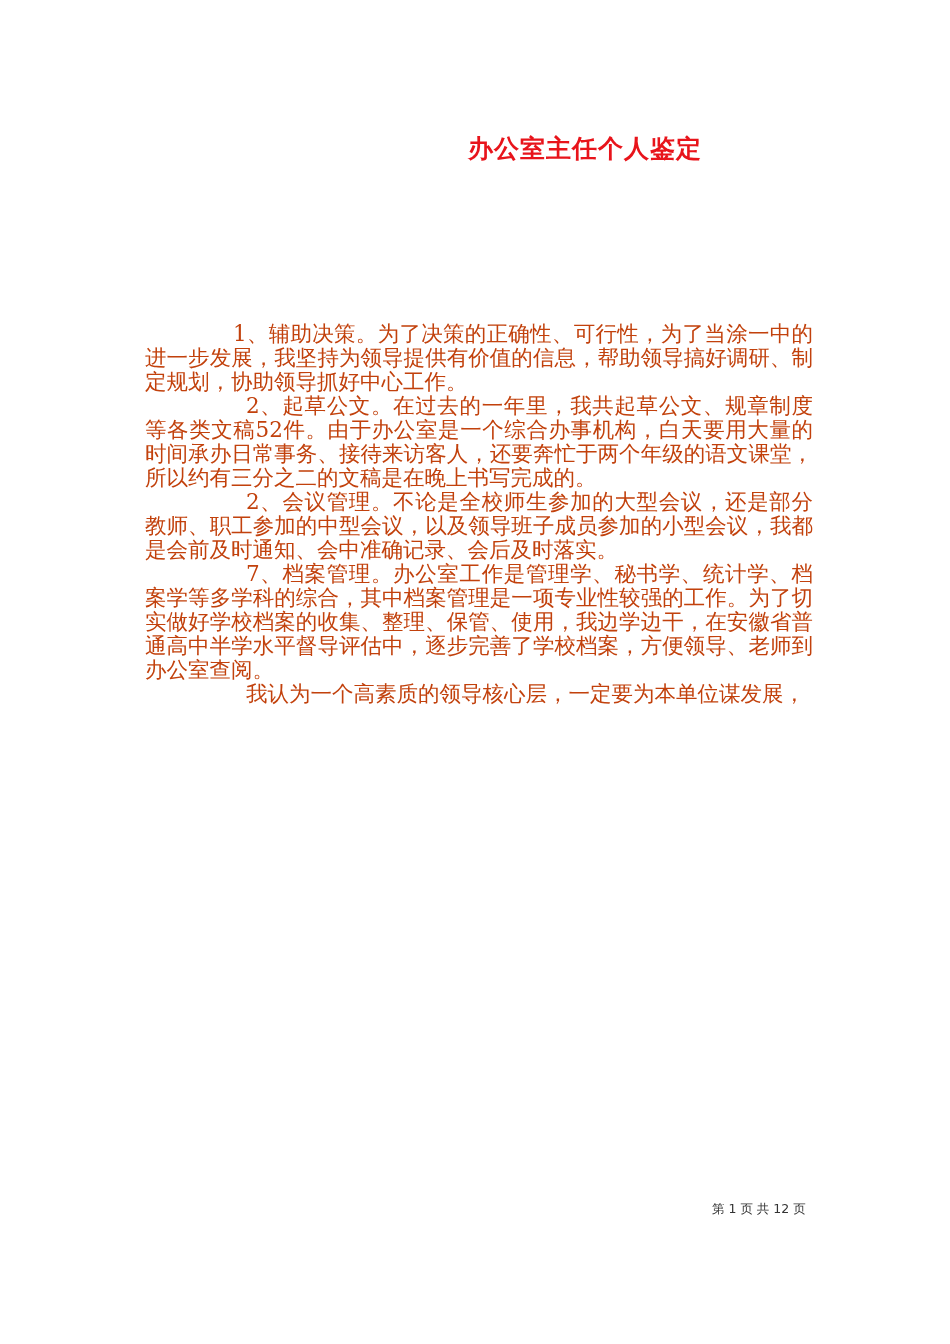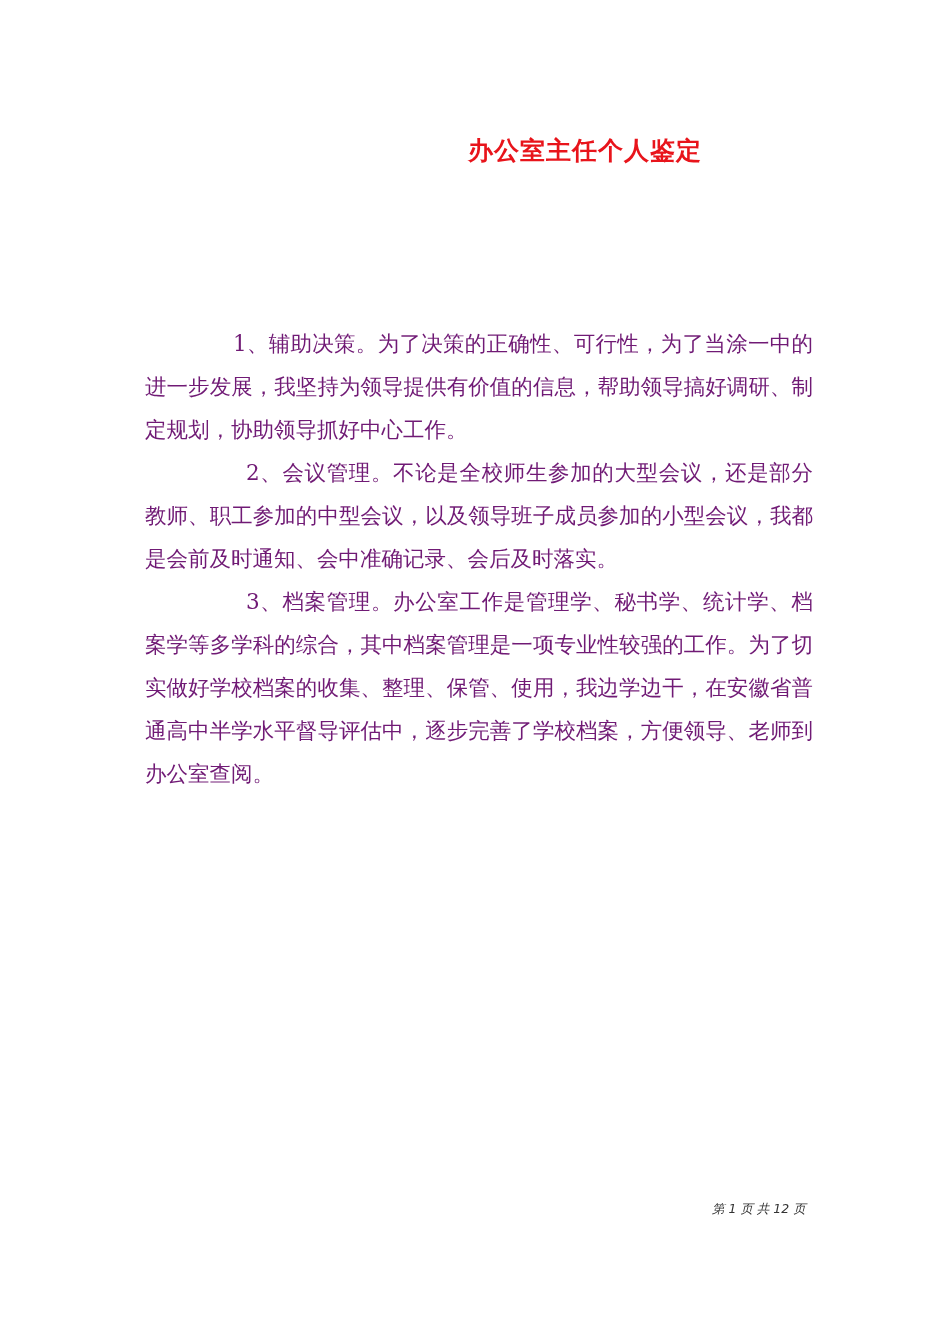--- a/index.html
+++ b/index.html
@@ -1,44 +1,45 @@
 <!DOCTYPE html>
 <html><head>
   <meta charset="utf-8">
   <style>
     html, body { margin: 0; padding: 0; background: #ffffff; }
     body { width: 950px; height: 1344px; position: relative; overflow: hidden; }
     .page { position: absolute; left: 0; top: 0; width: 950px; height: 1344px; background: #ffffff; }
     .title {
       position: absolute; left: 468px; top: 134px;
-      font-family: Liberation Serif, serif; font-weight: bold;
+      font-family: Liberation Mono, monospace; font-weight: bold;
       font-size: 25px; color: #e8141b; letter-spacing: 1px; line-height: 34px;
       white-space: nowrap;
     }
     .body-text {
       position: absolute; left: 145px; top: 322px; width: 668px;
-      font-family: "DejaVu Serif", serif; font-size: 21.5px; color: #701a75;
-      line-height: 43px;
+      font-family: "DejaVu Serif", serif; font-size: 21.5px; color: #c2410c;
+      line-height: 24px;
     }
     .para { margin: 0; text-align: justify; text-align-last: left; }
     .para.indent { text-indent: 101px; }
     .para.first { text-indent: 88px; }
     .footer {
       position: absolute; left: 712px; top: 1201px;
       font-family: "DejaVu Sans", sans-serif; font-size: 12.5px; color: #333333;
       white-space: nowrap;
-      font-style: italic;
     }
   </style>
 </head>
 <body>
 
 <div class="page">
   <div class="title">办公室主任个人鉴定</div>
 
   <div class="body-text">
     <p class="para first">1、辅助决策。为了决策的正确性、可行性，为了当涂一中的进一步发展，我坚持为领导提供有价值的信息，帮助领导搞好调研、制定规划，协助领导抓好中心工作。</p>
+    <p class="para indent">2、起草公文。在过去的一年里，我共起草公文、规章制度等各类文稿52件。由于办公室是一个综合办事机构，白天要用大量的时间承办日常事务、接待来访客人，还要奔忙于两个年级的语文课堂，所以约有三分之二的文稿是在晚上书写完成的。</p>
     <p class="para indent">2、会议管理。不论是全校师生参加的大型会议，还是部分教师、职工参加的中型会议，以及领导班子成员参加的小型会议，我都是会前及时通知、会中准确记录、会后及时落实。</p>
-    <p class="para indent">3、档案管理。办公室工作是管理学、秘书学、统计学、档案学等多学科的综合，其中档案管理是一项专业性较强的工作。为了切实做好学校档案的收集、整理、保管、使用，我边学边干，在安徽省普通高中半学水平督导评估中，逐步完善了学校档案，方便领导、老师到办公室查阅。</p>
+    <p class="para indent">7、档案管理。办公室工作是管理学、秘书学、统计学、档案学等多学科的综合，其中档案管理是一项专业性较强的工作。为了切实做好学校档案的收集、整理、保管、使用，我边学边干，在安徽省普通高中半学水平督导评估中，逐步完善了学校档案，方便领导、老师到办公室查阅。</p>
+    <p class="para indent">我认为一个高素质的领导核心层，一定要为本单位谋发展，</p>
   </div>
 
   <div class="footer">第 1 页 共 12 页</div>
 </div>
 
 </body></html>

